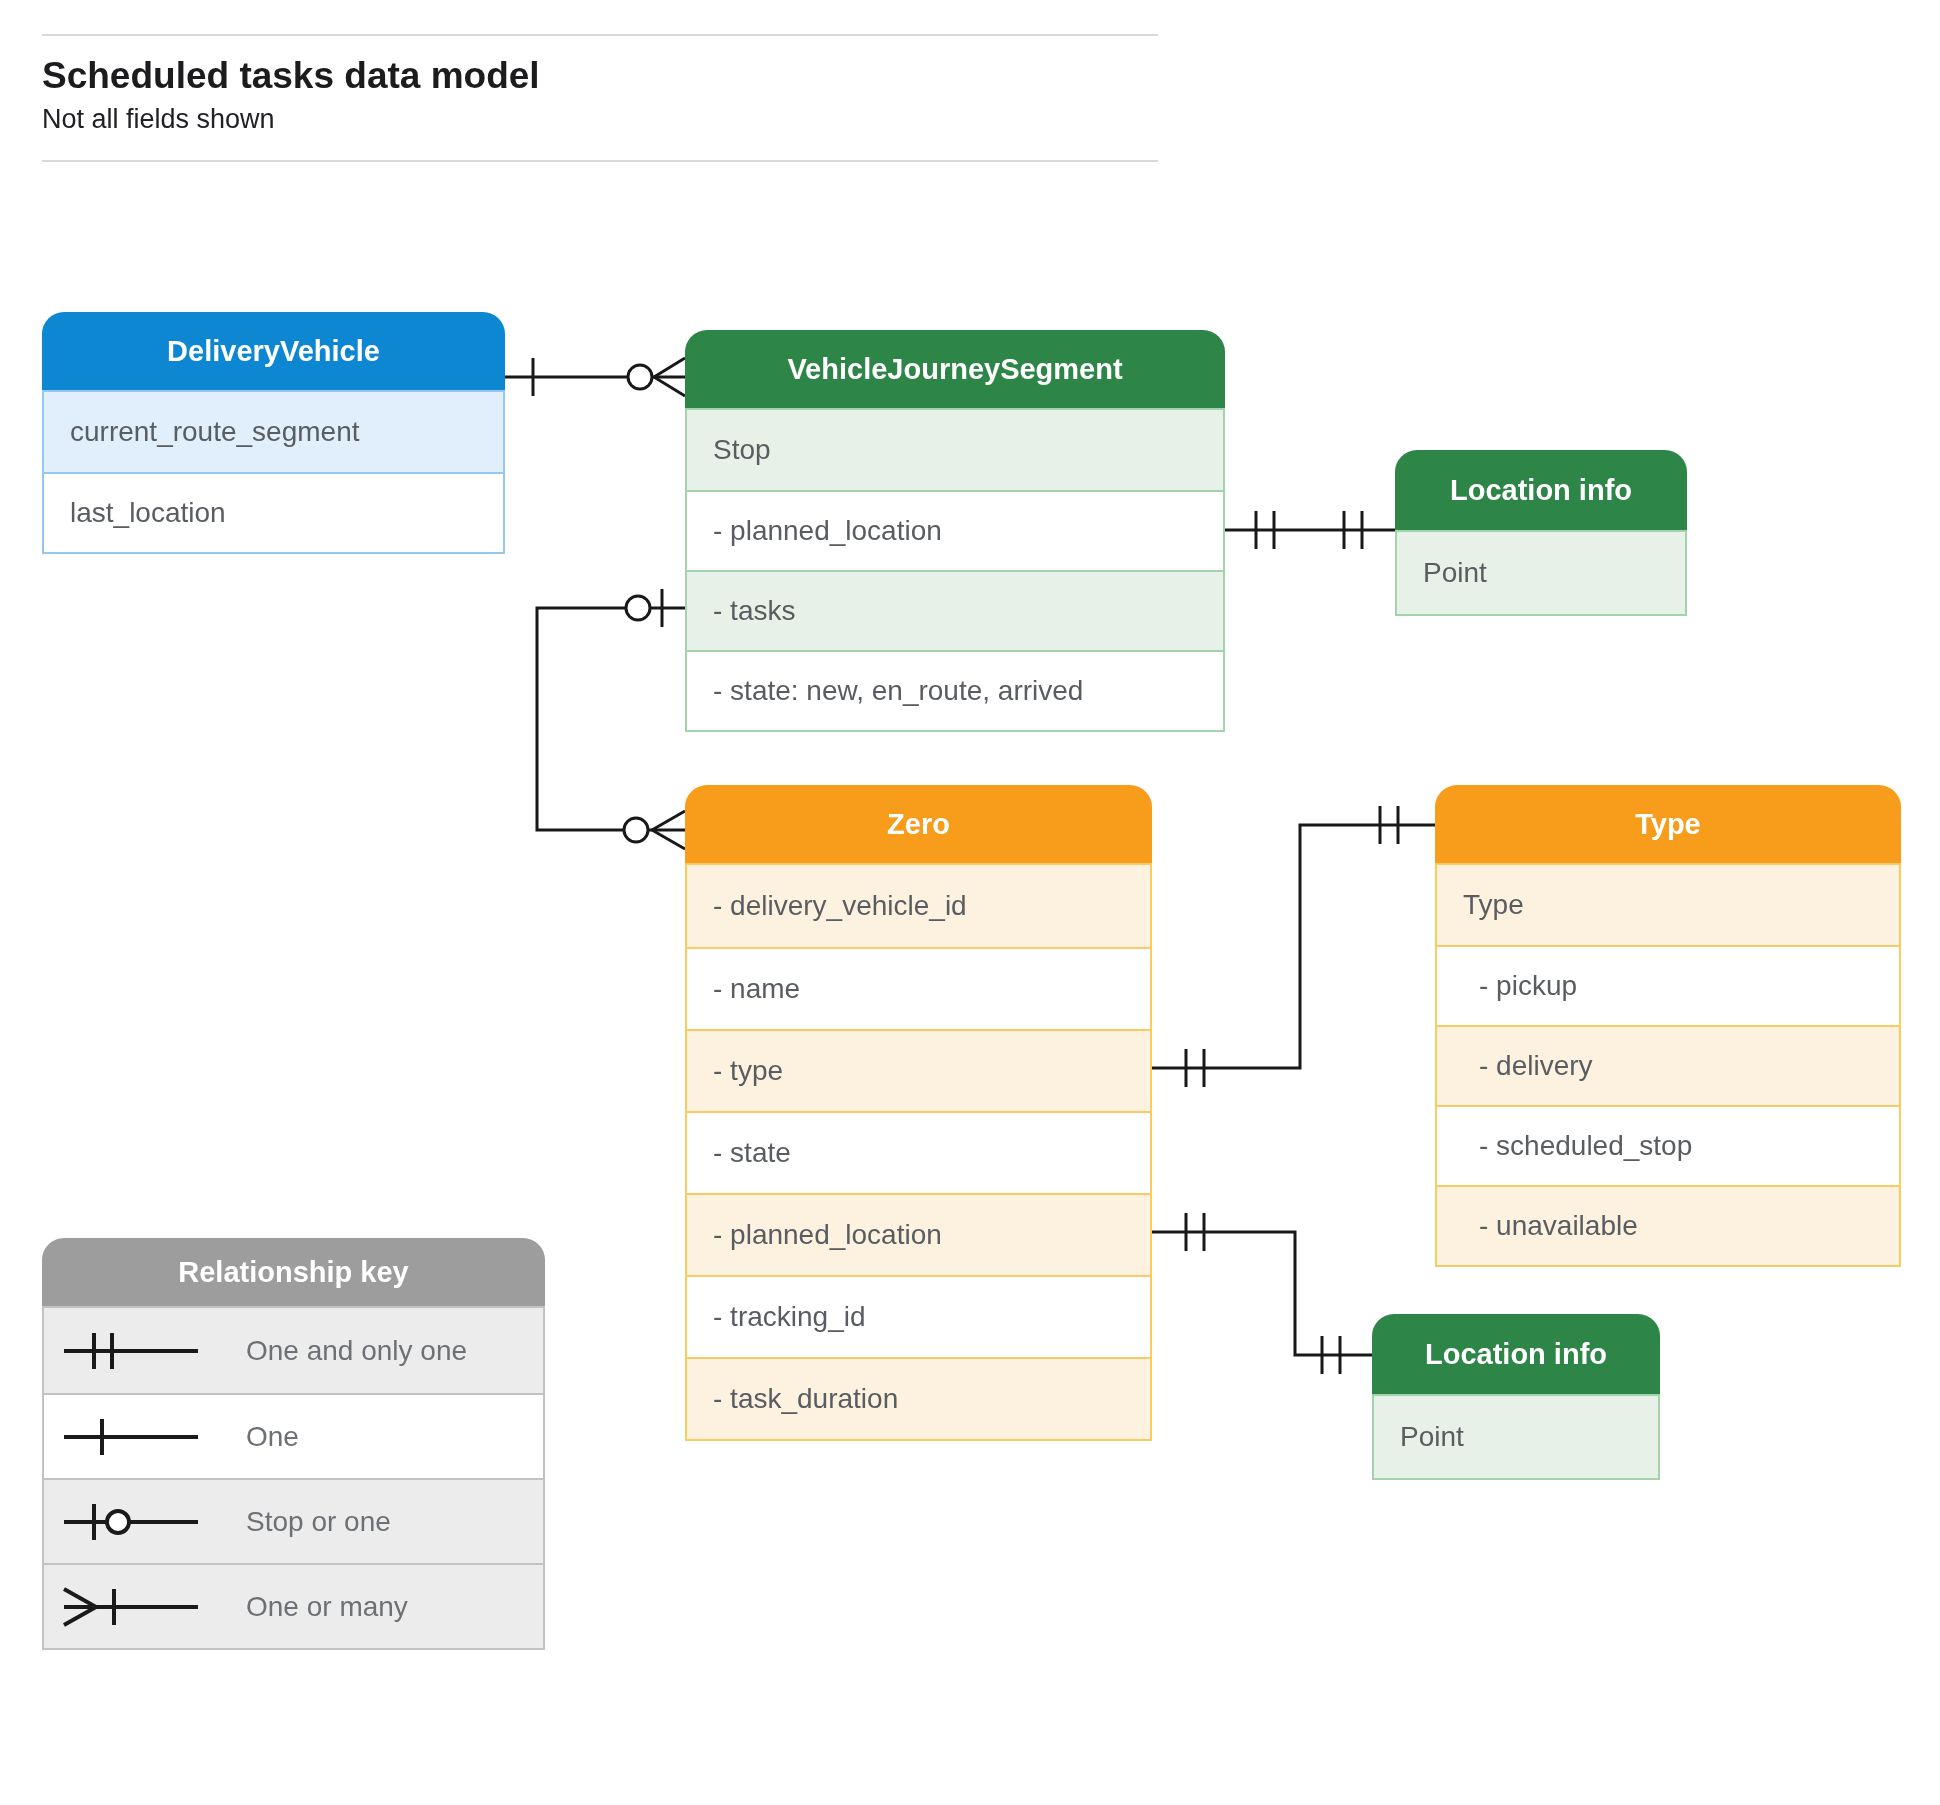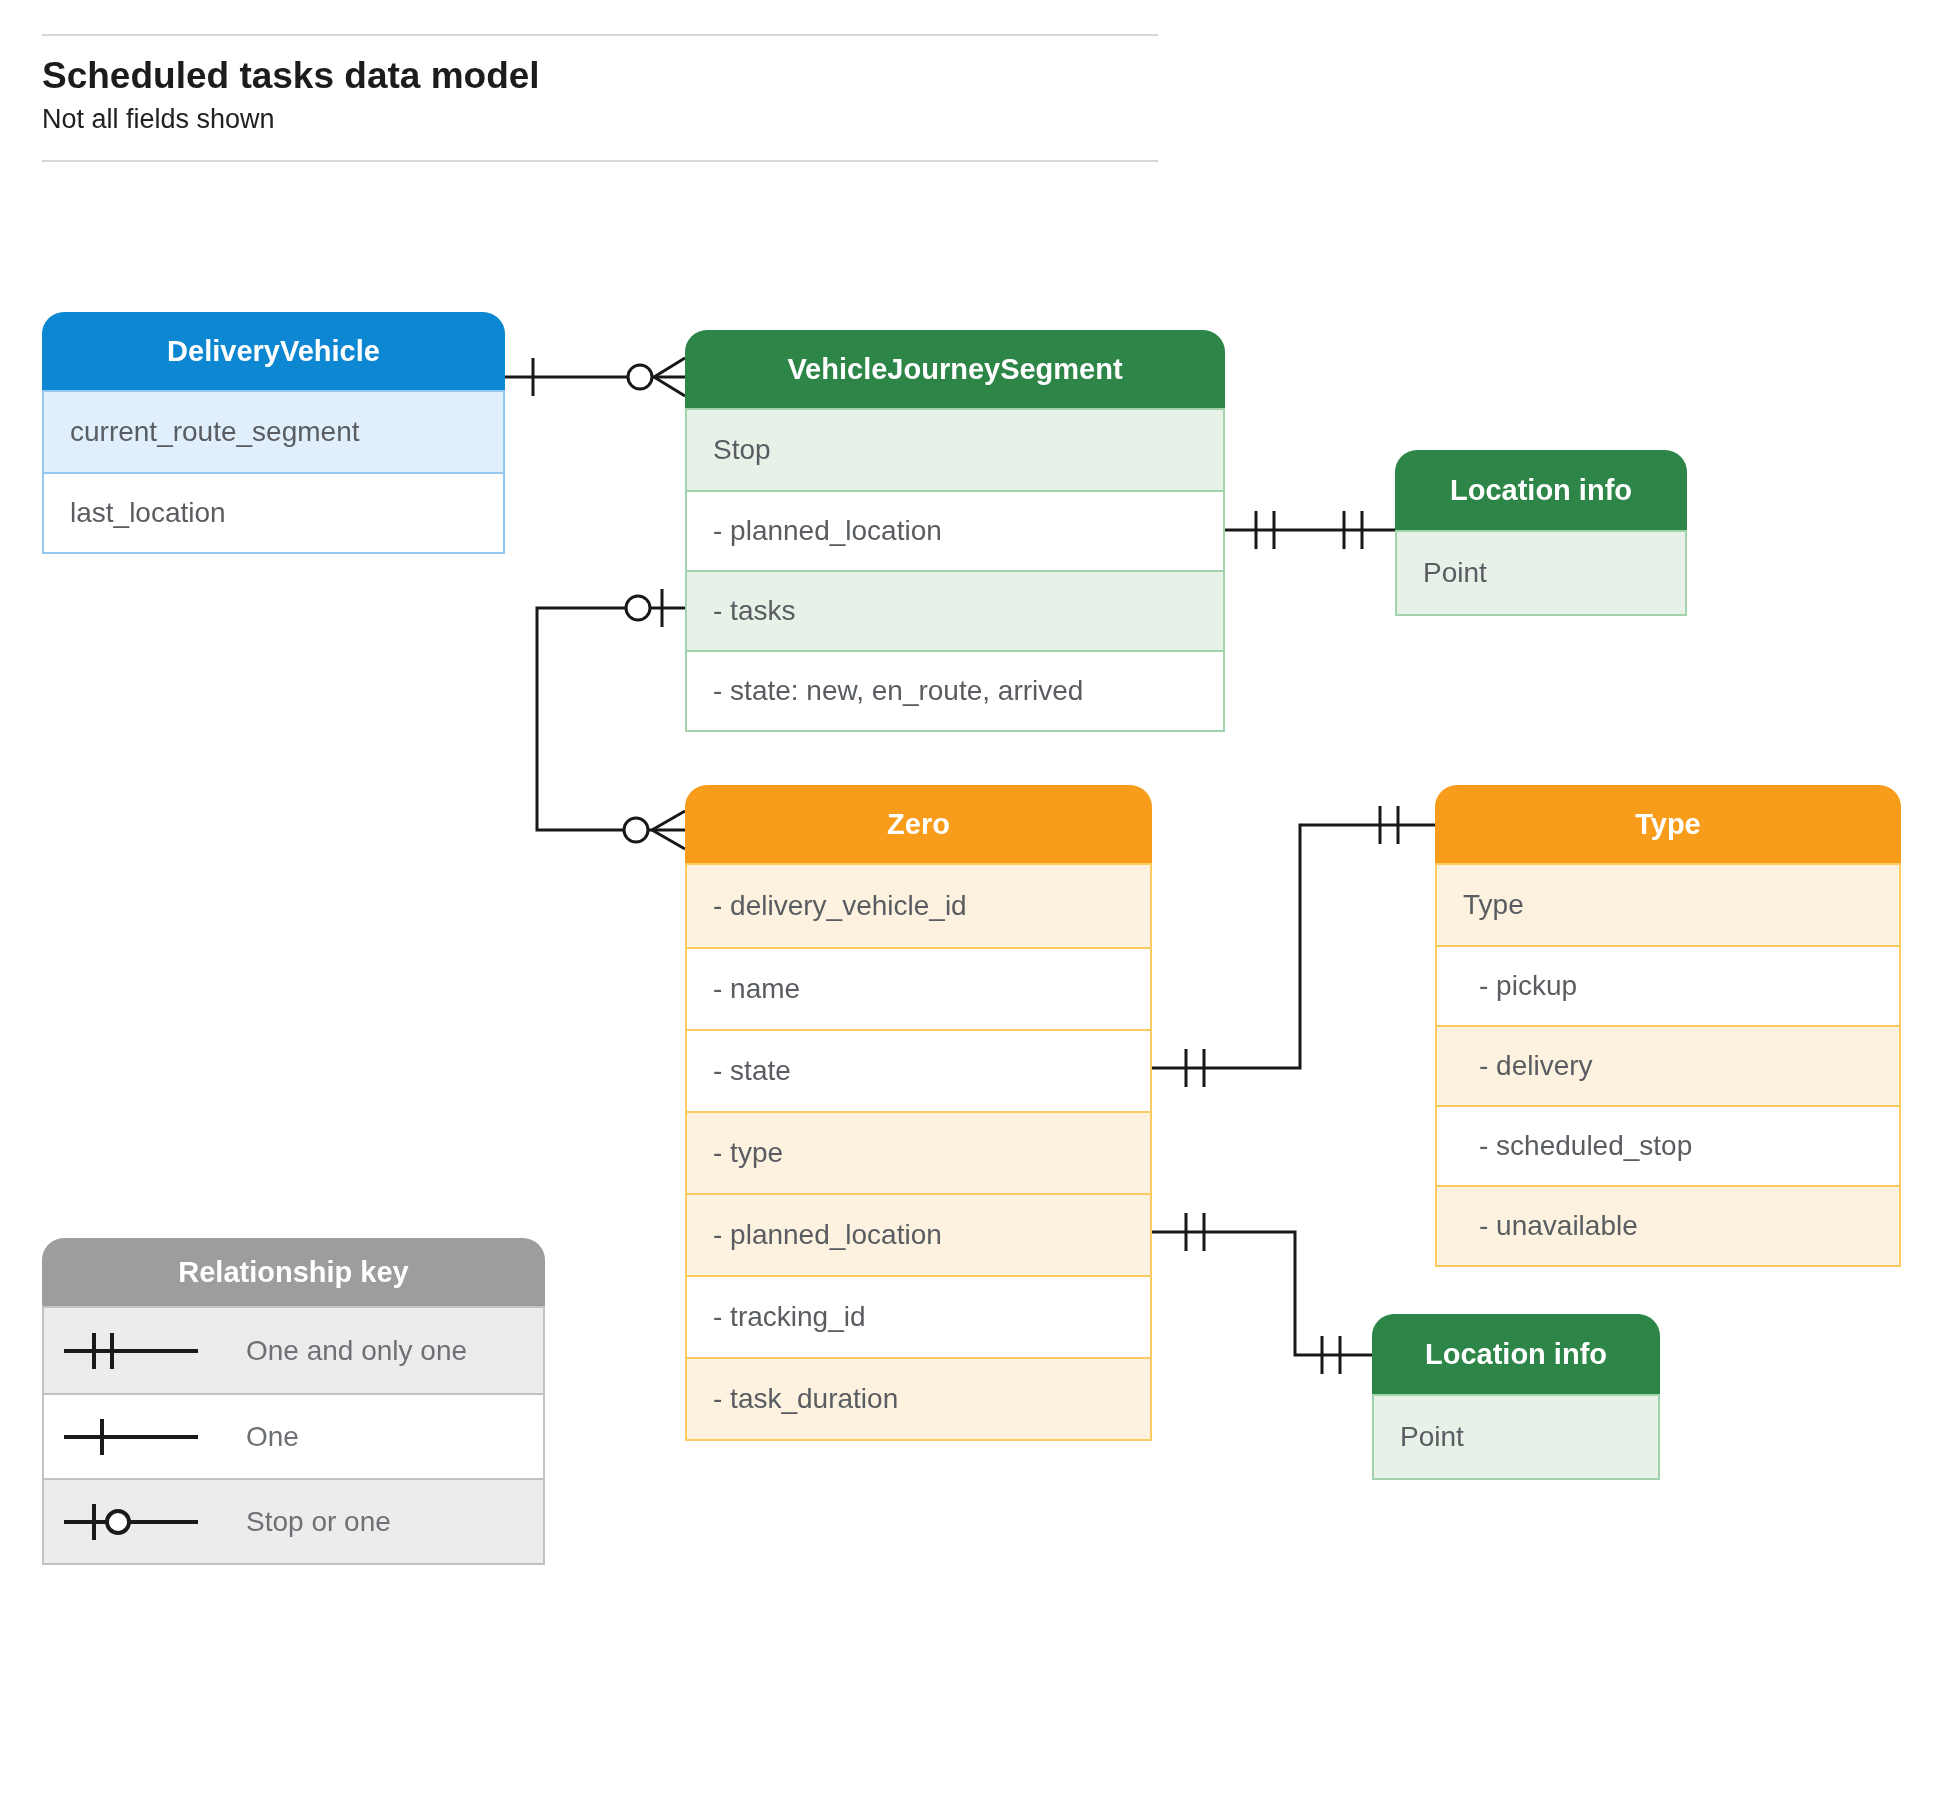--- a/index.html
+++ b/index.html
@@ -135,25 +135,25 @@
     <div class="ehead">
       <span>Zero</span>
     </div>
     <div class="ebody">
       <div class="erow alt">
           <span>- delivery_vehicle_id</span>
         </div>
       <div class="erow">
           <span>- name</span>
         </div>
+      <div class="erow alt">
+          <span>- type</span>
+        </div>
       <div class="erow">
           <span>- state</span>
-        </div>
-      <div class="erow alt">
-          <span>- type</span>
         </div>
       <div class="erow alt">
           <span>- planned_location</span>
         </div>
       <div class="erow">
           <span>- tracking_id</span>
         </div>
       <div class="erow alt">
           <span>- task_duration</span>
         </div>
@@ -211,16 +211,22 @@
         </svg>
         <span class="llabel">One</span>
       </div>
       <div class="erow alt">
         <svg class="lsym" viewBox="0 0 150 60">
           <path class="ksym" d="M6 30 H140 M36 12 V48"></path>
           <circle class="kdot" cx="60" cy="30" r="11"></circle>
         </svg>
         <span class="llabel">Stop or one</span>
       </div>
+      <div class="erow alt">
+        <svg class="lsym" viewBox="0 0 150 60">
+          <path class="ksym" d="M6 12 L38 30 M6 48 L38 30 M6 30 H140 M56 12 V48"></path>
+        </svg>
+        <span class="llabel">One or many</span>
+      </div>
     </div>
   </div>
 
 </div>
 
 </body></html>

